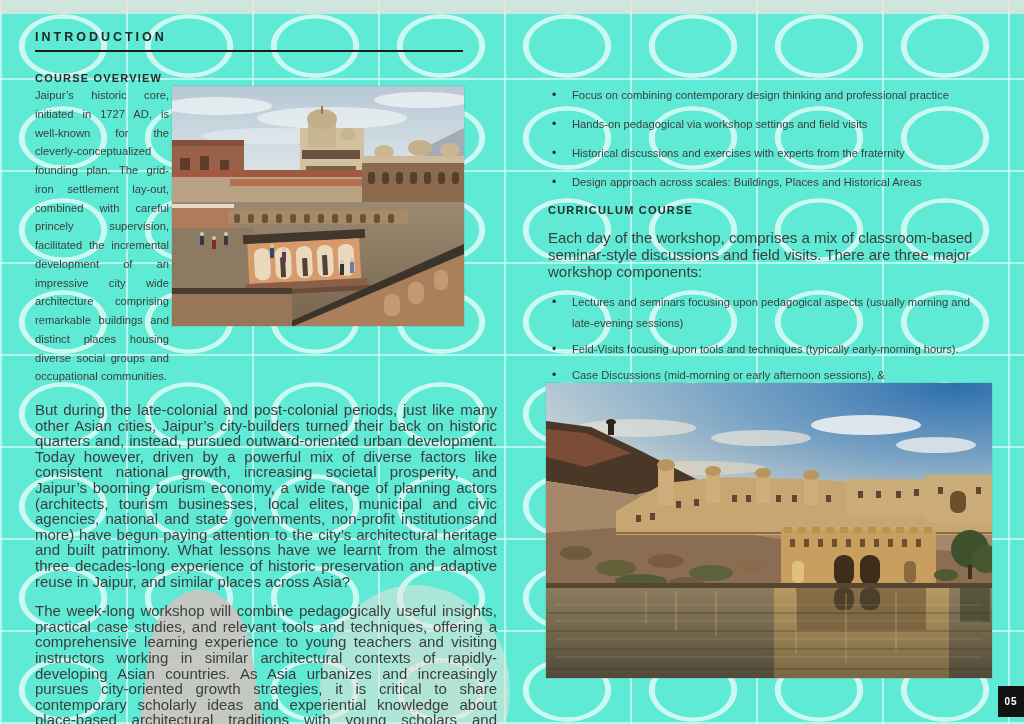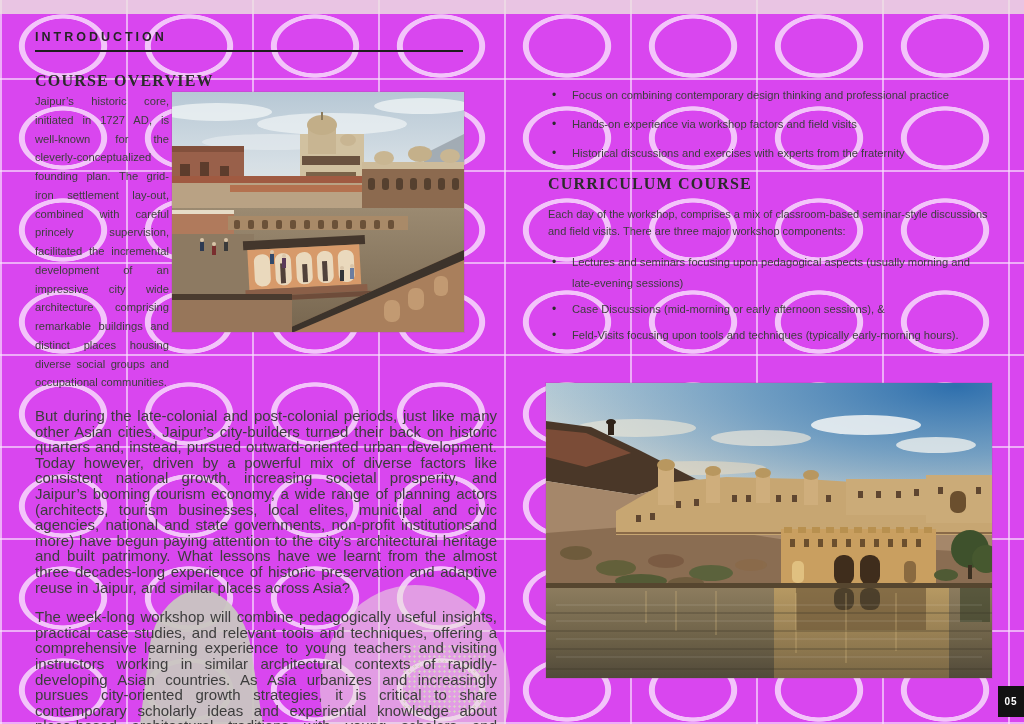--- a/index.html
+++ b/index.html
@@ -1,18 +1,18 @@
 <!DOCTYPE html>
 <html><head>
 <meta charset="utf-8">
 <style>
   html,body{margin:0;padding:0;background:#d8d5d0;}
   .page{
     position:relative;width:1024px;height:724px;overflow:hidden;
-    background:#d946ef;
+    background:#5eead4;
     font-family:"Liberation Sans", sans-serif;
     color:#3d3d3d;
   }
   
   .pattern{
     position:absolute;inset:0;pointer-events:none;
     background-image:
       radial-gradient(46px 33px at 63px 46px, rgba(255,255,255,0) 0 82%, rgba(255,255,255,.8) 84% 95%, rgba(255,255,255,0) 97%),
       repeating-linear-gradient(90deg, rgba(255,255,255,.65) 0 2px, rgba(255,255,255,0) 2px 126px),
       repeating-linear-gradient(0deg, rgba(255,255,255,.65) 0 2px, rgba(255,255,255,0) 2px 92px);
@@ -24,42 +24,42 @@
     position:absolute;left:402px;top:644px;width:84px;height:70px;opacity:.9;
     background-image:radial-gradient(circle,#d9d2c7 1px, rgba(0,0,0,0) 1.3px);
     background-size:5px 5px;
   }
   .hdr-title{
     position:absolute;left:35px;top:30px;
     font-size:12.5px;font-weight:bold;letter-spacing:3px;color:#252525;
   }
   .hdr-rule{position:absolute;left:35px;top:50px;width:428px;height:2px;background:#1d1d1d;}
   h2.sec{
-    margin:0;font-size:16px;font-weight:bold;letter-spacing:1.2px;color:#2b2b2b;font-family:Liberation Serif, serif;
+    margin:0;font-size:11px;font-weight:bold;letter-spacing:1.2px;color:#2b2b2b;
   }
   .col-left{position:absolute;left:35px;top:72px;width:462px;}
   .col-right{position:absolute;left:548px;top:72px;width:444px;}
   .intro-row{display:flex;margin-top:2px;}
   .intro-text{
     width:134px;font-size:11.2px;line-height:18.75px;text-align:justify;
   }
   .photo{display:block;box-shadow:0 0 0 1px rgba(120,100,80,.15);}
   .photo1{margin-left:3px;}
   .para{margin:16px 0 0;font-size:15px;line-height:15.6px;text-align:justify;}
   .para+.para{margin-top:14px;}
   ul.blist{list-style:none;margin:16px 0 0;padding:0;}
   ul.blist li{
     position:relative;padding-left:24px;font-size:11.2px;line-height:15px;
     margin-bottom:14px;
     margin-top:8px;
   }
   ul.blist .blt{position:absolute;left:4px;top:0;}
   ul.blist .blt::before{content:"\2022";font-size:12px;color:#2b2b2b;}
   .design-sec{margin-top:8px;}
-  .design-intro{margin:13px 0 4px;font-size:11px;line-height:17px;}
+  .design-intro{margin:13px 0 4px;font-size:15px;line-height:17px;}
   ul.clist{list-style:none;margin:12px 0 16px;padding:0;}
   ul.clist li{
     position:relative;padding-left:24px;font-size:11.2px;line-height:21px;
     margin-bottom:5px;
   }
   ul.clist .blt{position:absolute;left:4px;top:0;}
   ul.clist .blt::before{content:"\2022";font-size:12px;color:#2b2b2b;}
   .photo2-wrap{position:absolute;left:546px;top:383px;}
   .page-number{
     position:absolute;right:0;top:686px;width:26px;height:31px;background:#121212;
@@ -208,29 +208,30 @@
         </g>
       </svg>
     </div>
     <p class="para">But during the late-colonial and post-colonial periods, just like many other Asian cities, Jaipur’s city-builders turned their back on historic quarters and, instead, pursued outward-oriented urban development. Today however, driven by a powerful mix of diverse factors like consistent national growth, increasing societal prosperity, and Jaipur’s booming tourism economy, a wide range of planning actors (architects, tourism businesses, local elites, municipal and civic agencies, national and state governments, non-profit institutionsand more) have begun paying attention to the city’s architectural heritage and built patrimony. What lessons have we learnt from the almost three decades-long experience of historic preservation and adaptive reuse in Jaipur, and similar places across Asia?</p>
     <p class="para">The week-long workshop will combine pedagogically useful insights, practical case studies, and relevant tools and techniques, offering a comprehensive learning experience to young teachers and visiting instructors working in similar architectural contexts of rapidly-developing Asian countries. As Asia urbanizes and increasingly pursues city-oriented growth strategies, it is critical to share contemporary scholarly ideas and experiential knowledge about place-based architectural traditions with young scholars and professionals training future practitioners. The workshop, co-taught by leading scholars, professional practitioners, and experienced faculty associated with city’sfast-growing educational institutions, is centered upon an innovative curriculum comprising cutting-edge ideas and skills useful both in studio and field settings.</p>
   </div>
 
   <div class="col-right">
     <ul class="blist">
       <li><span class="blt"></span><span>Focus on combining contemporary design thinking and professional practice</span></li>
-      <li><span class="blt"></span><span>Hands-on experience via workshop factors and field visits</span></li>
+      <li><span class="blt"></span><span>Hands-on pedagogical via workshop settings and field visits</span></li>
       <li><span class="blt"></span><span>Historical discussions and exercises with experts from the fraternity</span></li>
+      <li><span class="blt"></span><span>Design approach across scales: Buildings, Places and Historical Areas</span></li>
     </ul>
     <h2 class="sec design-sec">CURRICULUM COURSE</h2>
     <p class="design-intro">Each day of the workshop, comprises a mix of classroom-based seminar-style discussions and field visits. There are three major workshop components:</p>
     <ul class="clist">
       <li><span class="blt"></span><span>Lectures and seminars focusing upon pedagogical aspects (usually morning and late-evening sessions)</span></li>
+      <li><span class="blt"></span><span>Feld-Visits focusing upon tools and techniques (typically early-morning hours).</span></li>
       <li><span class="blt"></span><span>Case Discussions (mid-morning or early afternoon sessions), &amp;</span></li>
-      <li><span class="blt"></span><span>Feld-Visits focusing upon tools and techniques (typically early-morning hours).</span></li>
     </ul>
   </div>
 
   <div class="photo2-wrap">
     <svg class="photo" width="446" height="295" viewBox="0 0 446 295">
       <defs>
         <linearGradient id="sky2" x1="0" y1="0" x2="0" y2="1">
           <stop offset="0" stop-color="#bdd0d8"></stop>
             <stop offset="0.7" stop-color="#dcdcd2"></stop>
             <stop offset="1" stop-color="#e8d9bc"></stop>

